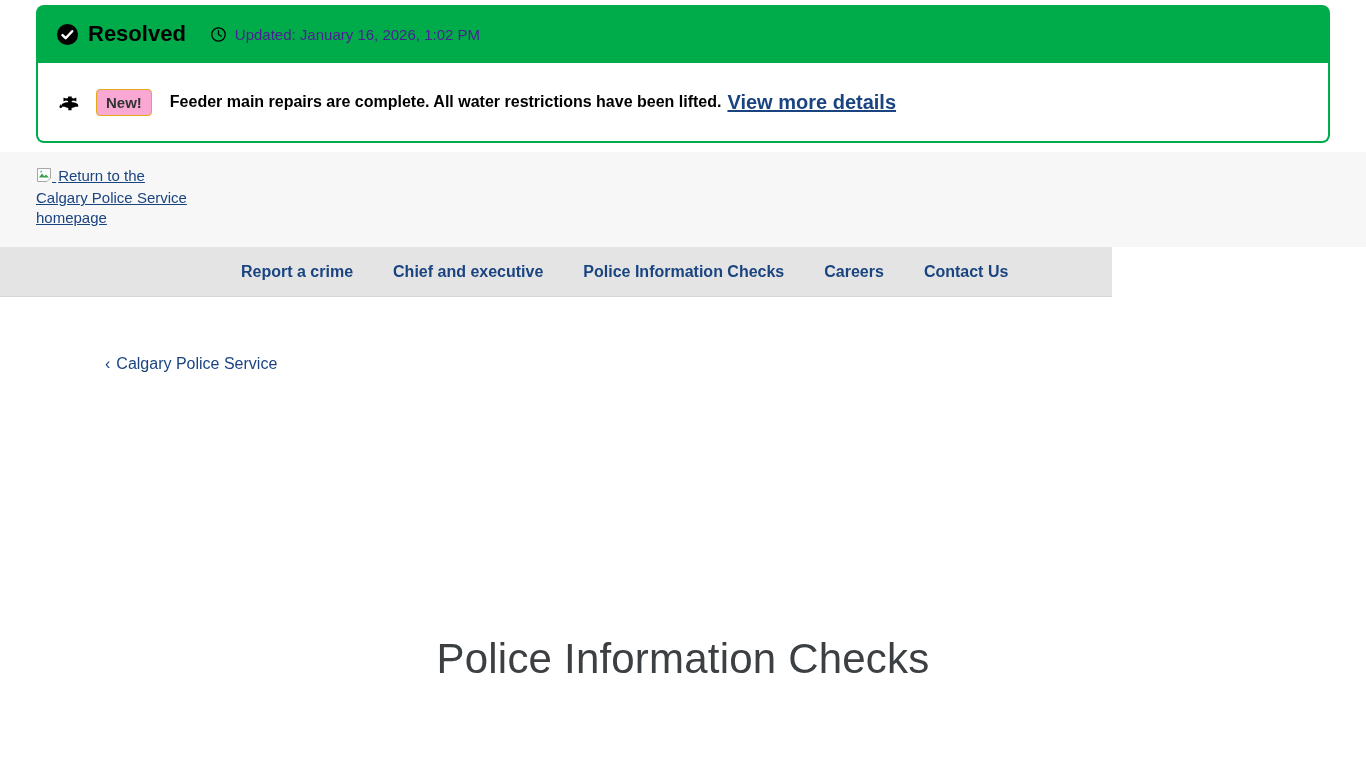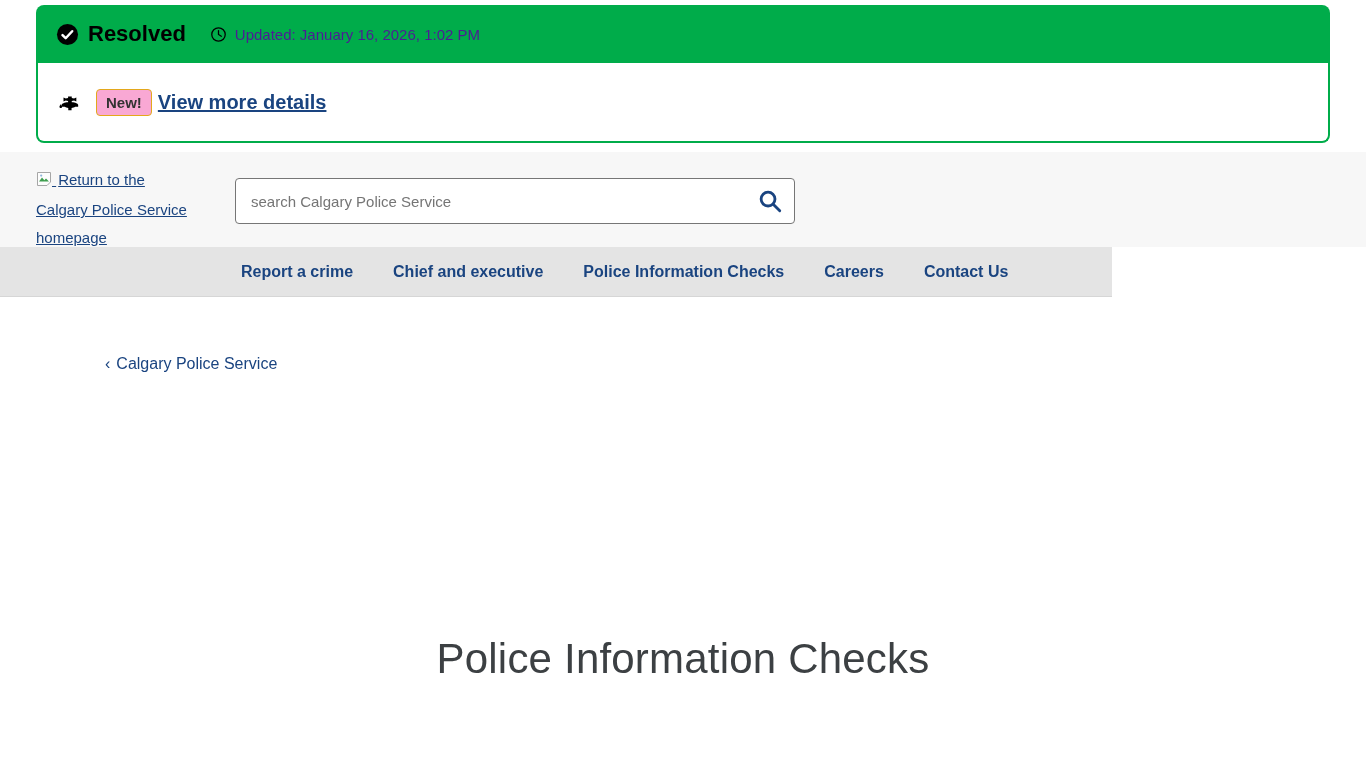--- a/index.html
+++ b/index.html
@@ -69,21 +69,21 @@
 
   
   .header-band {
     width: 1366px; height: 95px;
     background: #F7F7F7;
     position: relative;
   }
   .logo-link {
     position: absolute; left: 36px; top: 14px;
     width: 164px;
-    font-size: 15px; line-height: 28px;
+    font-size: 15px; line-height: 20px;
     color: #1A4480; text-decoration: underline;
     cursor: pointer;
   }
   .broken-img { width: 16px; height: 16px; vertical-align: -2px; margin-right: 2px; }
   .search-box {
     position: absolute; left: 235px; top: 26px;
     width: 560px; height: 46px;
   }
   .search-box input {
     width: 100%; height: 100%;
@@ -159,43 +159,35 @@
     </span>
   </div>
   <div class="alert-body">
     <span class="faucet">
       <svg viewBox="0 0 24 24" width="22" height="22" fill="#000">
         <path d="M11 7.6c-.9 0-1.8.2-2.5.5L6 7v4.4l2.5-1.1c.7.3 1.6.5 2.5.5v1.4c-4 .2-7 1.4-7 2.9v2.1h3.3c.9.7 2.3 1.2 3.9 1.4V21h3.6v-2.4c1.6-.2 3-.7 3.9-1.4H22v-2.1c0-1.5-3-2.7-7-2.9v-1.4c.9 0 1.8-.2 2.5-.5L20 11.4V7l-2.5 1.1c-.7-.3-1.6-.5-2.5-.5V6h-4v1.6z"></path>
         <path d="M4.2 19.4c0 .9.7 1.6 1.6 1.6s1.6-.7 1.6-1.6c0-.9-1.6-2.9-1.6-2.9s-1.6 2-1.6 2.9z" transform="translate(-2.2 -0.4) scale(0.9)"></path>
       </svg>
     </span>
     <span class="new-badge">New!</span>
+    <span class="alert-msg">Feeder main repairs are complete. All water restrictions have been lifted.</span>
     <a class="alert-link">View more details</a>
   </div>
 </div>
 
 <div class="header-band">
   <a class="logo-link">
     <span class="broken-img">
       <svg viewBox="0 0 16 16" width="16" height="16">
         <path d="M1.5 1.5h13v9.5l-3.5 3.5h-9.5z" fill="#fdfdfd" stroke="#a6a6a6" stroke-width="1"></path>
         <path d="M3 10.5l3-4 2.3 2.8L10 7.4l3 3.1H3z" fill="#3e9e4f"></path>
         <circle cx="5.2" cy="4.6" r="1.1" fill="#8fb4d9"></circle>
       </svg>
     </span><span>Return to the Calgary Police Service homepage</span>
   </a>
-  <div class="search-box">
-    <input type="text" placeholder="search Calgary Police Service" style="">
-    <button class="search-btn">
-      <svg viewBox="0 0 24 24" fill="none" stroke="#1A4480" stroke-width="2.6">
-        <circle cx="10.2" cy="10.2" r="6.4"></circle>
-        <path d="M15.2 15.2L21 21" stroke-linecap="round"></path>
-      </svg>
-    </button>
-  </div>
 </div>
 
 <nav class="nav-band">
   <a class="nav-link">Report a crime</a>
   <a class="nav-link">Chief and executive</a>
   <a class="nav-link">Police Information Checks</a>
   <a class="nav-link">Careers</a>
   <a class="nav-link">Contact Us</a>
 </nav>
 

